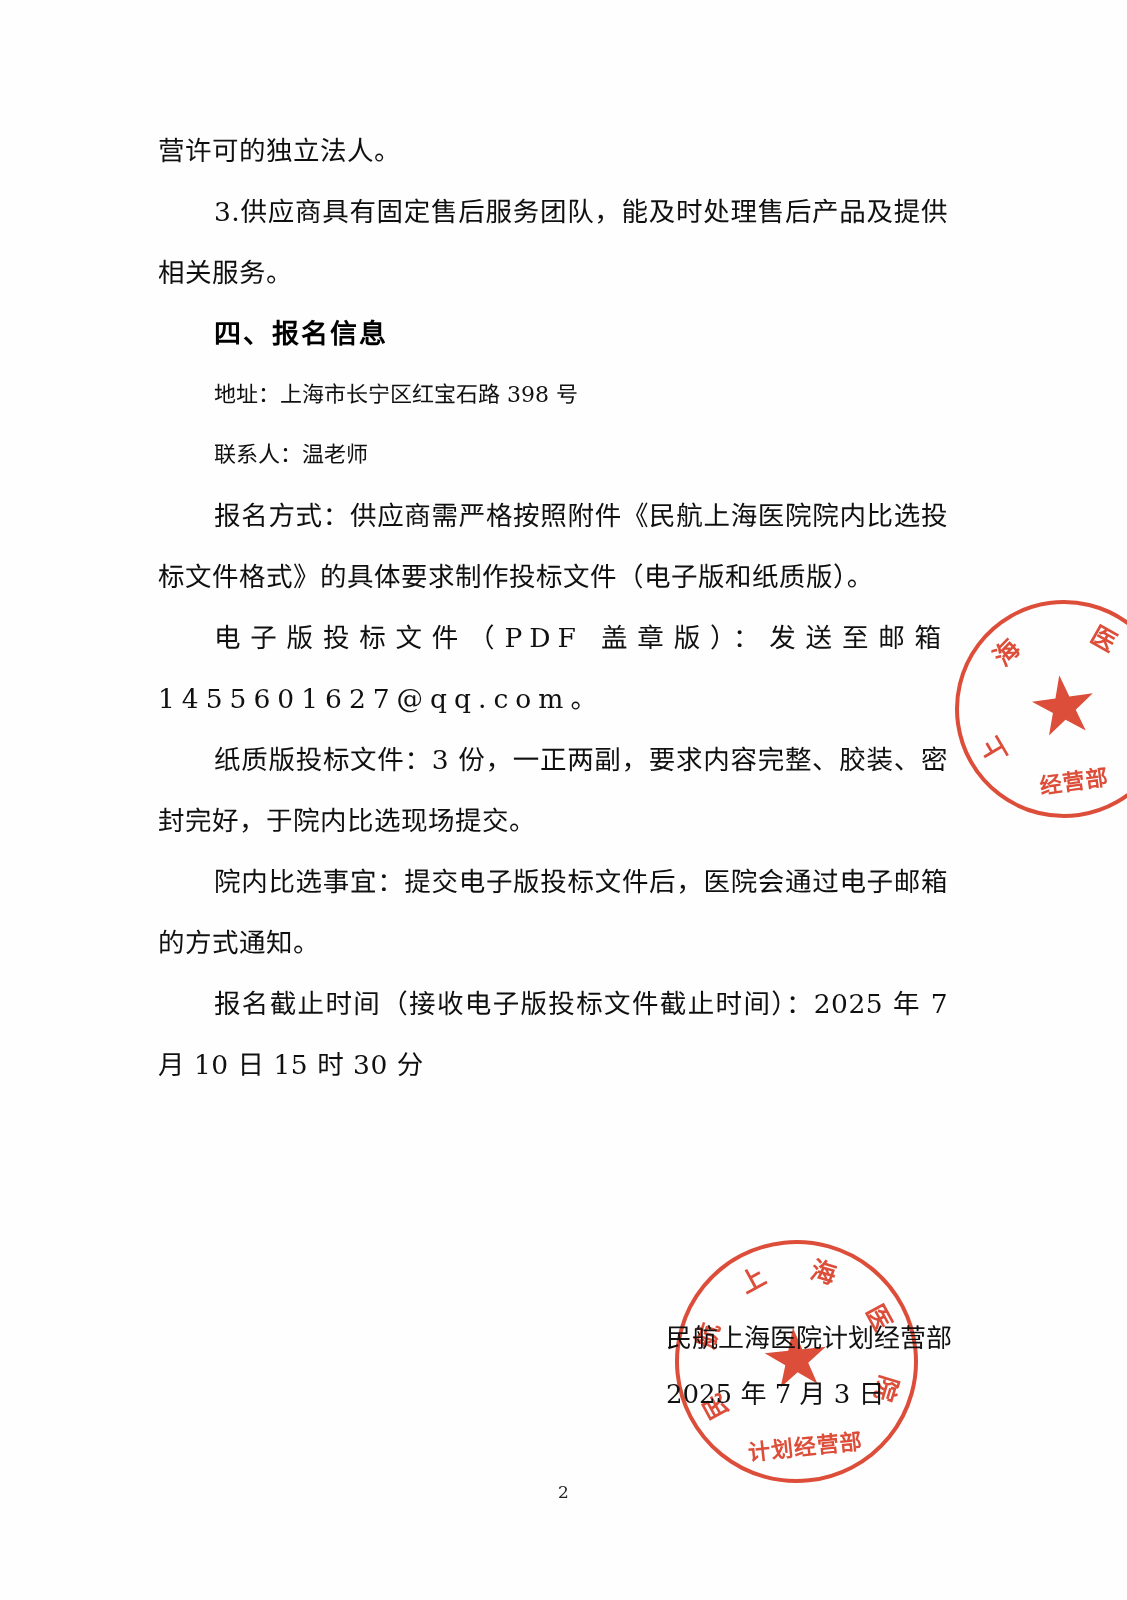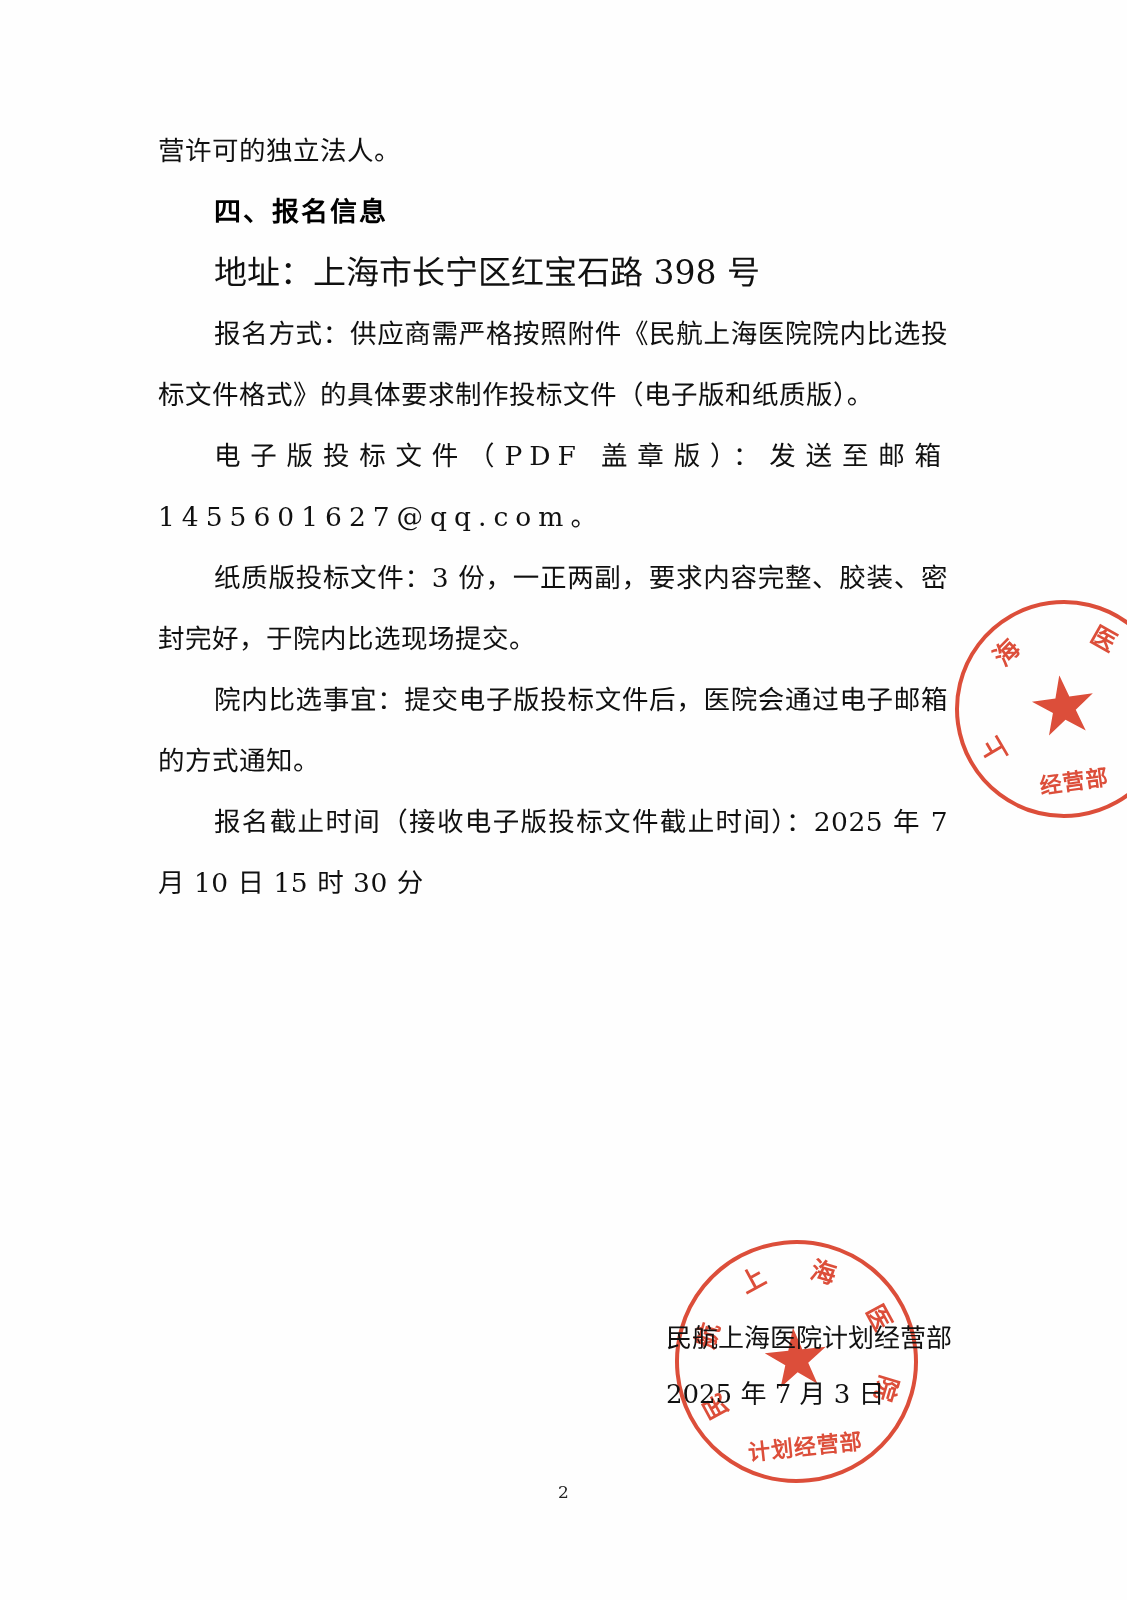--- a/index.html
+++ b/index.html
@@ -41,21 +41,21 @@
     font-family: Liberation Serif, serif;
     font-weight: bold;
     font-size: 27px;
     line-height: 62px;
     letter-spacing: 2px;
     text-indent: 56px;
     margin: 0;
     color: #000;
   }
   .info-line {
-    font-size: 33px;
+    font-size: 22px;
     line-height: 60px;
     text-indent: 56px;
     margin: 0;
     color: #101010;
   }
   .spaced {
     letter-spacing: 7px;
   }
   .sign-block {
     position: absolute;
@@ -146,24 +146,26 @@
 </head>
 <body>
 
 <div class="page">
 
   <div class="content">
 
     <p class="para">营许可的独立法人。</p>
 
 
+    <p class="para indent">3.供应商具有固定售后服务团队，能及时处理售后产品及提供相关服务。</p>
 
     <p class="heading">四、报名信息</p>
 
     <p class="info-line">地址：上海市长宁区红宝石路 398 号</p>
+    <p class="info-line">联系人：温老师</p>
 
     <p class="para indent">报名方式：供应商需严格按照附件《民航上海医院院内比选投标文件格式》的具体要求制作投标文件（电子版和纸质版）。</p>
 
     <p class="para indent spaced">电子版投标文件（PDF 盖章版）：发送至邮箱 1455601627@qq.com。</p>
 
     <p class="para indent">纸质版投标文件：3 份，一正两副，要求内容完整、胶装、密封完好，于院内比选现场提交。</p>
 
     <p class="para indent">院内比选事宜：提交电子版投标文件后，医院会通过电子邮箱的方式通知。</p>
 
     <p class="para indent">报名截止时间（接收电子版投标文件截止时间）：2025 年 7 月 10 日 15 时 30 分</p>

